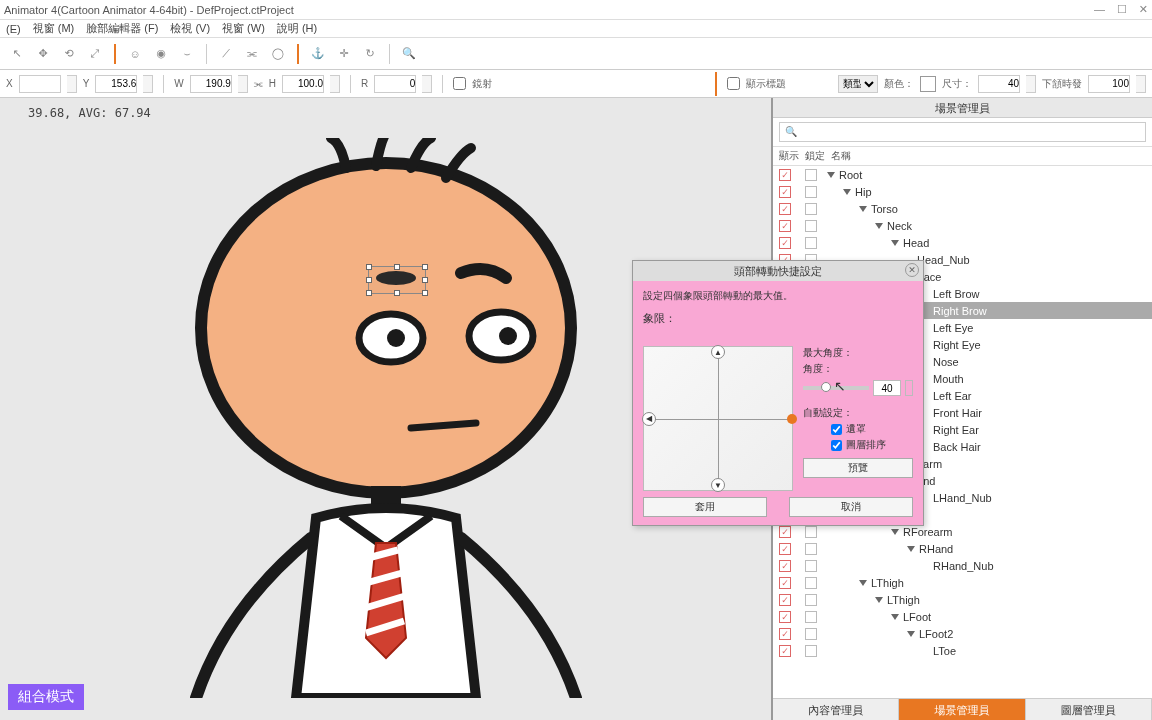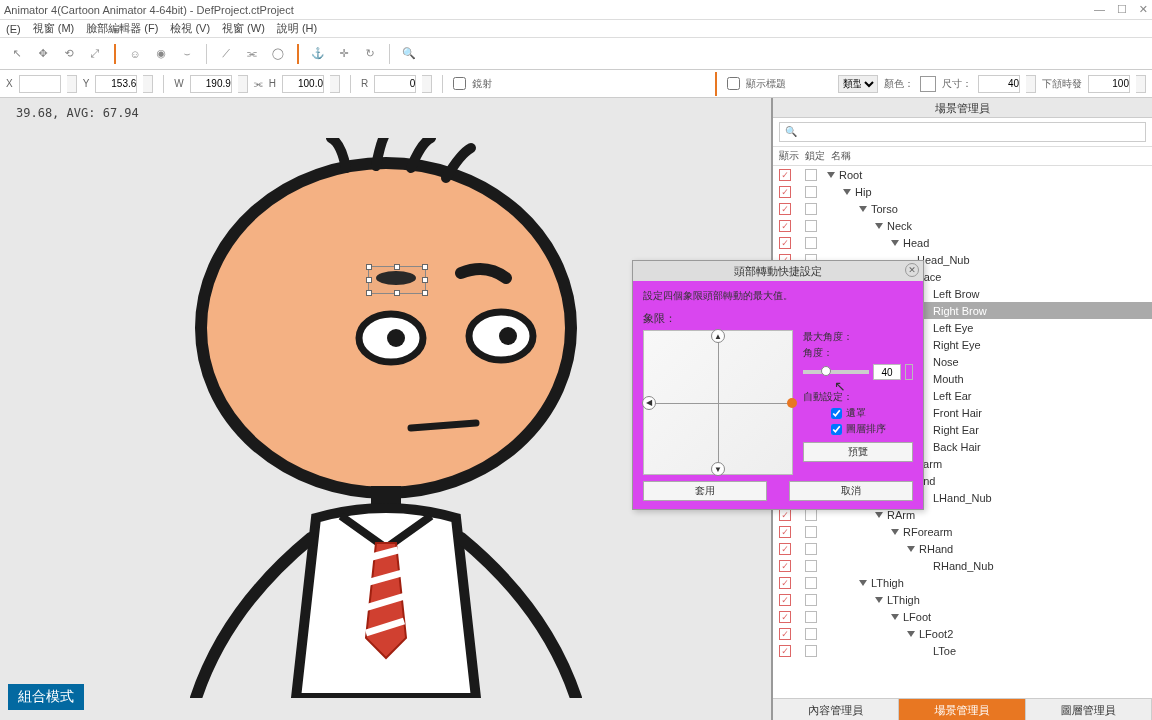--- a/index.html
+++ b/index.html
@@ -20,25 +20,25 @@
 .propbar { height: 28px; background: #fff; border-bottom: 1px solid #ccc; display: flex; align-items: center; padding: 0 6px; gap: 6px; font-size: 10px; color: #666; }
 .propbar input.num { width: 42px; height: 18px; border: 1px solid #ccc; font-size: 10px; text-align: right; }
 .propbar .spin { width: 10px; height: 18px; border: 1px solid #ccc; border-left: none; background: #f5f5f5; }
 .propbar .sep { width: 1px; height: 18px; background: #ccc; margin: 0 4px; }
 .propbar .sep.orange { background: #e87722; width: 2px; height: 24px; }
 .propbar .colorbox { width: 16px; height: 16px; border: 1px solid #999; background: #fff; }
 .propbar select { height: 18px; font-size: 10px; border: 1px solid #ccc; width: 40px; }
 
 .workspace { display: flex; height: 622px; }
 .canvas-area { flex: 1; background: #e8e8e8; position: relative; border-right: 1px solid #999; }
-.canvas-info { position: absolute; top: 8px; left: 16px; font-family: monospace; font-size: 12px; color: #444; }
+.canvas-info { position: absolute; top: 8px; left: 28px; font-family: monospace; font-size: 12px; color: #444; }
 .canvas-content { position: absolute; top: 40px; left: 50%; transform: translateX(-50%); }
 .selection-box { position: absolute; border: 1px solid #888; background: rgba(0,0,0,0.02); }
 .selection-box .handle { width: 6px; height: 6px; background: #fff; border: 1px solid #666; position: absolute; }
-.mode-badge { position: absolute; bottom: 10px; left: 8px; background: #0369a1; color: #fff; padding: 4px 10px; font-size: 14px; }
+.mode-badge { position: absolute; bottom: 10px; left: 8px; background: #8b5cf6; color: #fff; padding: 4px 10px; font-size: 14px; }
 
 .side-panel { width: 380px; background: #fff; display: flex; flex-direction: column; border-left: 1px solid #999; }
 .panel-title { height: 20px; background: #e8e8e8; text-align: center; line-height: 20px; font-size: 11px; border-bottom: 1px solid #ccc; }
 .search-row { padding: 4px 6px; border-bottom: 1px solid #ddd; }
 .search-row input { width: 100%; height: 20px; border: 1px solid #ccc; padding: 0 20px 0 4px; font-size: 11px; }
 .search-wrap { position: relative; }
 .search-wrap .sicon { position: absolute; left: 6px; top: 4px; color: #aaa; font-size: 10px; }
 .cols-header { display: flex; padding: 2px 6px; font-size: 10px; color: #555; border-bottom: 1px solid #ddd; }
 .cols-header .c1 { width: 26px; }
 .cols-header .c2 { width: 26px; }
@@ -48,21 +48,21 @@
 .tree-row .chk { width: 12px; height: 12px; border: 1px solid #d66; margin-right: 14px; display: flex; align-items: center; justify-content: center; font-size: 9px; color: #d66; }
 .tree-row .lock { width: 12px; height: 12px; border: 1px solid #bbb; margin-right: 10px; }
 .tree-row .expander { width: 0; height: 0; border-left: 4px solid transparent; border-right: 4px solid transparent; border-top: 6px solid #666; margin-right: 4px; }
 .tree-row .label { white-space: nowrap; }
 
 .tabs-bottom { display: flex; height: 22px; }
 .tabs-bottom .tab { flex: 1; text-align: center; line-height: 22px; font-size: 11px; background: #eee; border-top: 1px solid #ccc; border-right: 1px solid #ccc; }
 .tabs-bottom .tab.active { background: #e87722; color: #fff; }
 
 
-.dialog { position: absolute; top: 260px; left: 632px; width: 292px; background: #d946ef; border: 1px solid #999; box-shadow: 2px 2px 6px rgba(0,0,0,0.2); z-index: 10; }
+.dialog { position: absolute; top: 260px; left: 632px; width: 292px; background: #f9a8d4; border: 1px solid #999; box-shadow: 2px 2px 6px rgba(0,0,0,0.2); z-index: 10; }
 .dialog .dlg-title { height: 20px; background: #ddd; display: flex; align-items: center; justify-content: center; position: relative; font-size: 11px; }
 .dialog .dlg-close { position: absolute; right: 4px; top: 2px; width: 14px; height: 14px; border: 1px solid #999; border-radius: 50%; display: flex; align-items: center; justify-content: center; font-size: 9px; color: #666; }
 .dialog .dlg-body { padding: 8px 10px; font-size: 11px; }
 .dialog .desc { margin-bottom: 8px; font-size: 10px; }
 .dialog .row { display: flex; gap: 10px; }
 .dialog .limit-box { width: 150px; height: 145px; border: 1px solid #bbb; background: linear-gradient(135deg,#f8f8f8,#eee); position: relative; }
 .dialog .crosshair-h { position: absolute; top: 50%; left: 0; right: 0; height: 1px; background: #999; }
 .dialog .crosshair-v { position: absolute; left: 50%; top: 0; bottom: 0; width: 1px; background: #999; }
 .dialog .dot-orange { width: 10px; height: 10px; background: #e87722; border-radius: 50%; position: absolute; }
 .dialog .arrow-btn { width: 14px; height: 14px; border: 1px solid #888; border-radius: 50%; background: #fff; position: absolute; display: flex; align-items: center; justify-content: center; font-size: 8px; }
@@ -440,21 +440,21 @@
   </div>
 </div>
 
 <div class="dialog">
   <div class="dlg-title">
     <span>頭部轉動快捷設定</span>
     <div class="dlg-close">✕</div>
   </div>
   <div class="dlg-body">
     <div class="desc">設定四個象限頭部轉動的最大值。</div>
-    <div style="margin-bottom:4px">象限：</div>
+    <div style="margin-bottom:20px">象限：</div>
     <div class="row">
       <div class="limit-box">
         <div class="crosshair-h"></div>
         <div class="crosshair-v"></div>
         <div class="arrow-btn" style="top:-2px;left:50%;margin-left:-7px">▲</div>
         <div class="arrow-btn" style="bottom:-2px;left:50%;margin-left:-7px">▼</div>
         <div class="arrow-btn" style="left:-2px;top:50%;margin-top:-7px">◀</div>
         <div class="dot-orange" style="right:-5px;top:50%;margin-top:-5px"></div>
       </div>
       <div class="controls">

